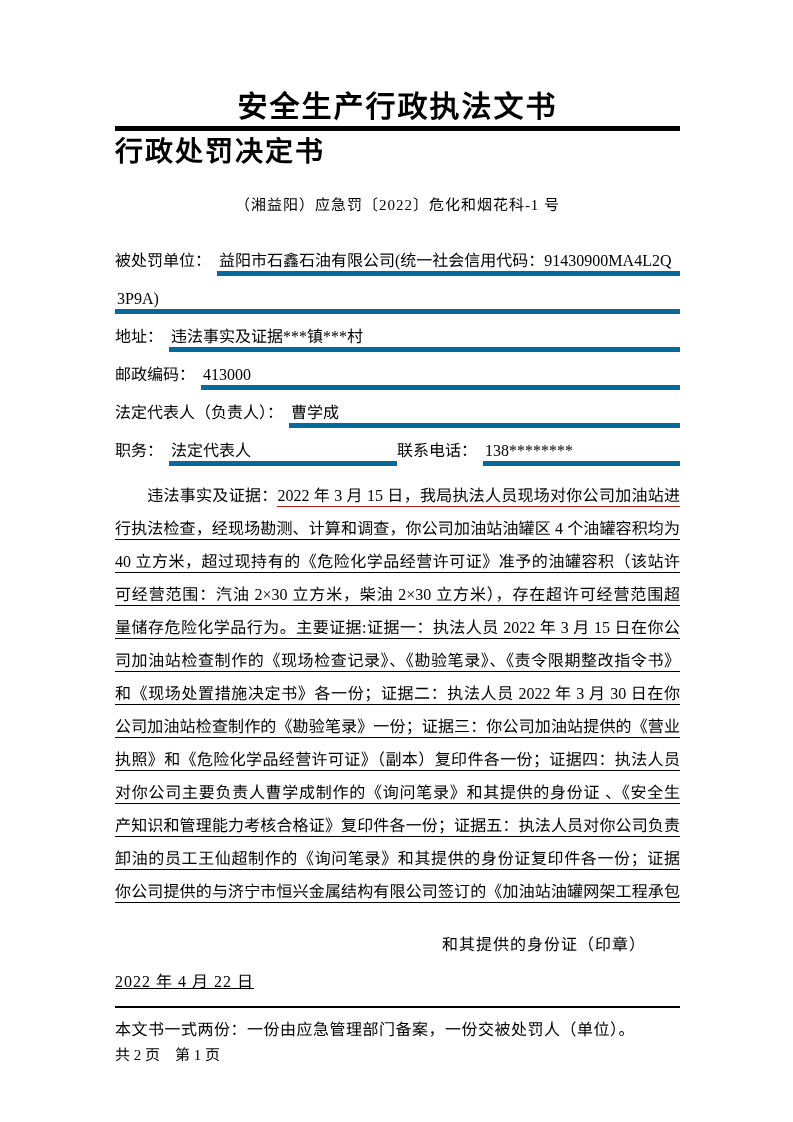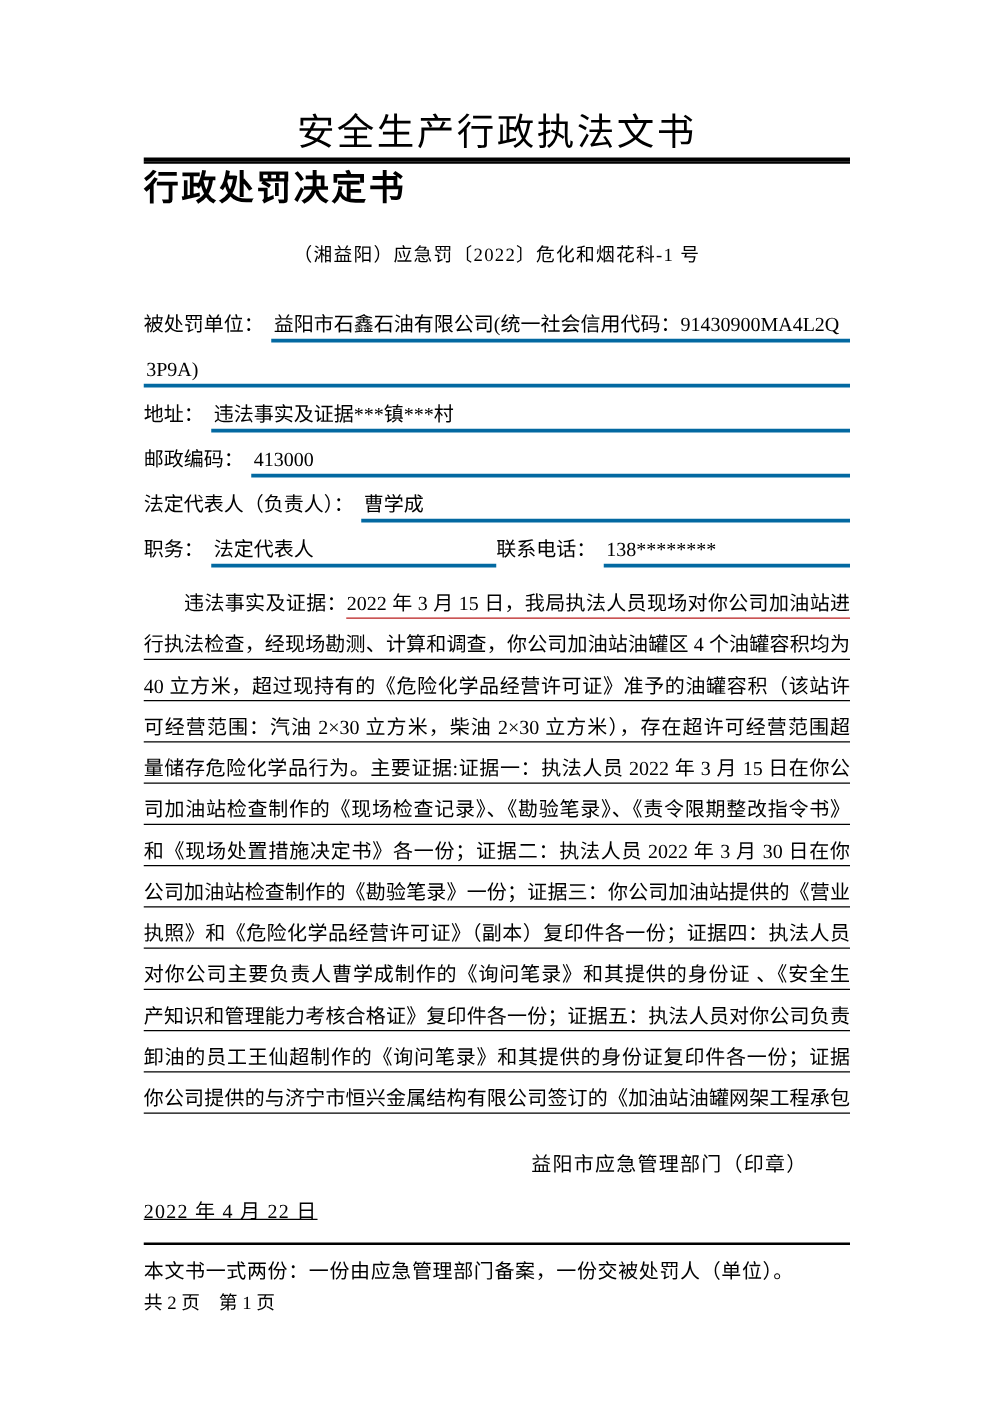--- a/index.html
+++ b/index.html
@@ -14,21 +14,21 @@
     height: 1122px;
     background: #ffffff;
     overflow: hidden;
     padding: 0 113px 0 115px;
   }
   
   .doc-header-title {
     margin-top: 90px;
     text-align: center;
     font-size: 30px;
-    font-weight: normal;
+    font-weight: bold;
     letter-spacing: 2px;
     line-height: 34px;
     white-space: nowrap;
   }
   .double-rule {
     margin-top: 2px;
     height: 2px;
     border-top: 3px solid #000;
     border-bottom: 2px solid #000;
   }
@@ -54,21 +54,21 @@
   .field-row {
     display: flex;
     align-items: baseline;
     line-height: 20px;
     margin-bottom: 13px;
     white-space: pre;
   }
   .field-label { flex: 0 0 auto; padding-right: 6px; }
   .field-value {
     flex: 1 1 auto;
-    border-bottom: 3px solid #0369a1;
+    border-bottom: 5px solid #0369a1;
     padding-left: 2px;
     overflow: hidden;
   }
   .field-value.fixed { flex: 0 0 228px; }
   
   .body-block { margin-top: 20px; font-size: 16px; }
   .body-line {
     line-height: 20px;
     border-bottom: 1px solid #000;
     margin-bottom: 12px;
@@ -167,20 +167,20 @@
     <div class="body-line">司加油站检查制作的《现场检查记录》、《勘验笔录》、《责令限期整改指令书》</div>
     <div class="body-line">和《现场处置措施决定书》各一份；证据二：执法人员 2022 年 3 月 30 日在你</div>
     <div class="body-line">公司加油站检查制作的《勘验笔录》一份；证据三：你公司加油站提供的《营业</div>
     <div class="body-line">执照》和《危险化学品经营许可证》（副本）复印件各一份；证据四：执法人员</div>
     <div class="body-line">对你公司主要负责人曹学成制作的《询问笔录》和其提供的身份证 、《安全生</div>
     <div class="body-line">产知识和管理能力考核合格证》复印件各一份；证据五：执法人员对你公司负责</div>
     <div class="body-line">卸油的员工王仙超制作的《询问笔录》和其提供的身份证复印件各一份；证据六：</div>
     <div class="body-line">你公司提供的与济宁市恒兴金属结构有限公司签订的《加油站油罐网架工程承包</div>
   </div>
 
-  <div class="signature-agency">益阳市应急管理部门（印章）</div>
+  <div class="signature-agency">和其提供的身份证（印章）</div>
   <div class="signature-date">2022 年 4 月 22 日</div>
 
   <div class="footer-rule"></div>
   <div class="footer-note">本文书一式两份：一份由应急管理部门备案，一份交被处罚人（单位）。</div>
   <div class="page-indicator">共 2 页　第 1 页</div>
 
 </div>
 
 </body></html>

